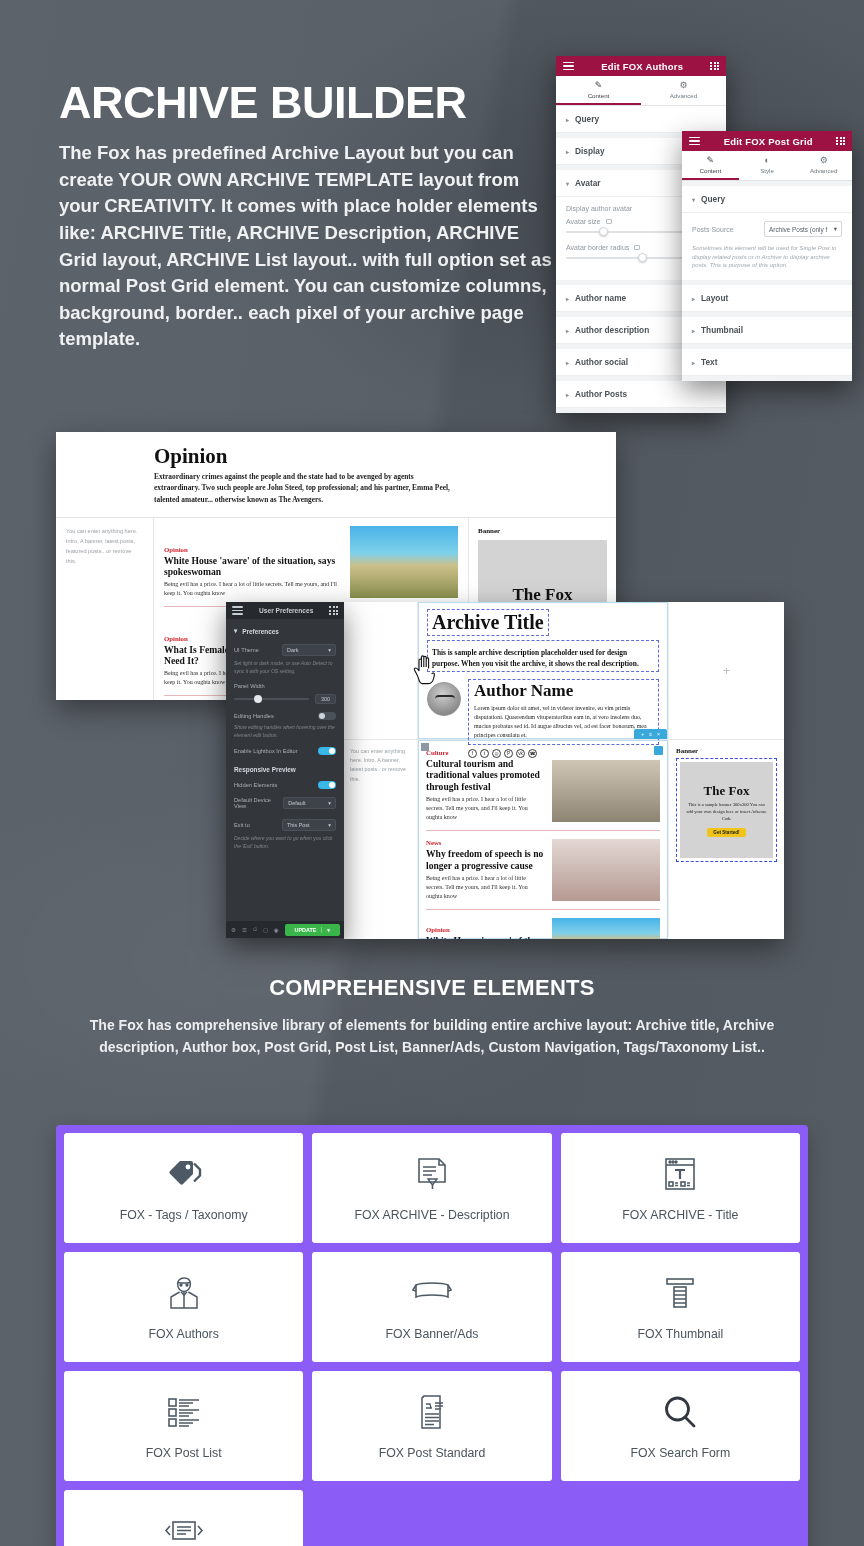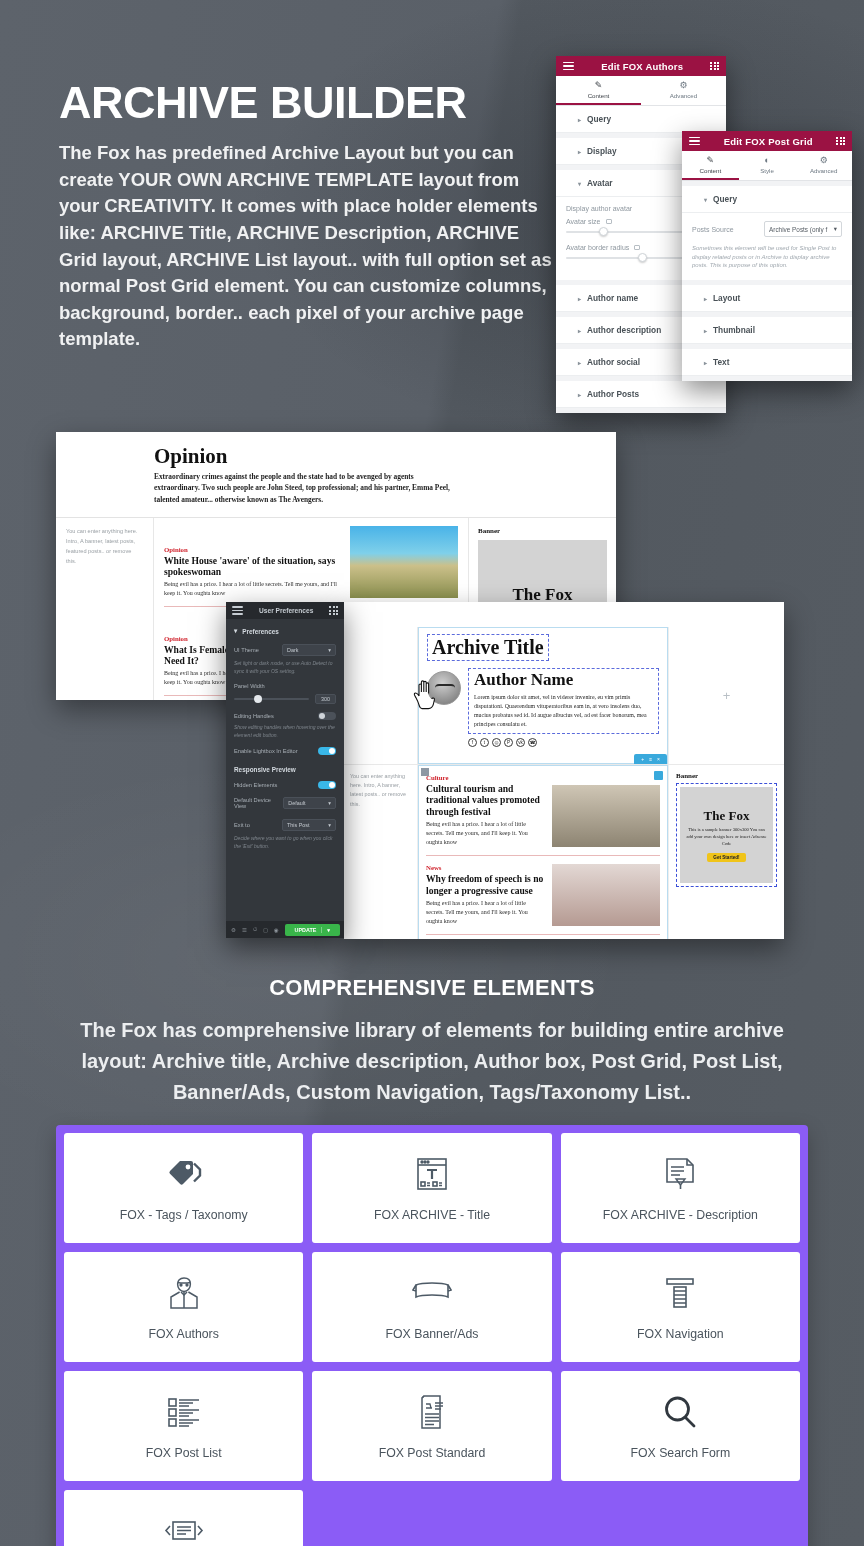--- a/index.html
+++ b/index.html
@@ -27,21 +27,21 @@
   .ico-burger{width:11px;display:block;}
   .ico-burger i{display:block;height:1.4px;background:#fff;margin:2px 0;border-radius:1px;}
   .ico-grid{display:grid;grid-template-columns:repeat(3,2px);gap:1.3px;}
   .ico-grid i{width:2px;height:2px;background:#fff;display:block;}
   .tabs{display:flex;border-bottom:1px solid #e2e4e7;background:#fff;}
   .tab{flex:1;text-align:center;padding:5px 0 4px;font-size:6.2px;color:#6d7882;
        border-bottom:2px solid transparent;}
   .tab .g{display:block;font-size:9px;margin-bottom:2px;color:#6d7882;line-height:1;}
   .tab.active{color:#3a3f45;border-bottom-color:#9b1243;}
   .tab.active .g{color:#3a3f45;}
-  .sec{border-bottom:1px solid #eceef0;padding:8px 22px;font-size:8.3px;color:#495157;
+  .sec{border-bottom:1px solid #eceef0;padding:8px 10px;font-size:8.3px;color:#495157;
        font-weight:700;background:#fff;display:flex;align-items:center;gap:6px;}
   .sec .car{font-size:6px;color:#8a939b;}
   .secgap{height:5px;background:#f2f3f5;}
   .pbody{padding:8px 10px 10px;background:#fff;}
   .plabel{font-size:7px;color:#8e979f;margin-bottom:6px;display:flex;align-items:center;gap:5px;}
   .mini-sq{width:6px;height:5px;border:1px solid #b7bec4;border-radius:1px;display:inline-block;}
   .slider{height:2px;background:#dfe2e5;border-radius:2px;position:relative;margin:4px 0 11px;}
   .slider .knob{position:absolute;top:-4px;width:9px;height:9px;border-radius:50%;
       background:#fff;border:1px solid #cfd4d8;box-shadow:0 1px 2px rgba(0,0,0,.2);}
   .selectbox{border:1px solid #d3d7db;border-radius:2px;font-size:6.4px;color:#555c63;
@@ -105,21 +105,21 @@
   .tgl.on::after{content:'';}
   .pp-foot{height:17px;background:#26292d;display:flex;align-items:center;padding:0 5px;gap:6px;}
   .pp-foot .fi{color:#8f969d;font-size:5.5px;}
   .upd{margin-left:auto;background:#39b54a;color:#fff;font-size:5.4px;font-weight:700;
        padding:3px 10px;border-radius:2px;display:flex;align-items:center;gap:5px;}
   .upd .cd{border-left:1px solid rgba(255,255,255,.35);padding-left:5px;}
 
   
   #archEditor{position:absolute;left:344px;top:602px;width:440px;height:337px;background:#fff;
      box-shadow:0 10px 26px rgba(0,0,0,.42);z-index:5;overflow:hidden;}
-  .ae-top{display:flex;height:137px;margin-top:25px;}
+  .ae-top{display:flex;height:137px;}
   .ae-left{width:74px;border-right:1px solid #e9e9e9;}
   .ae-main{flex:1;padding:6px 8px 0;position:relative;border:1px solid #b9dcf0;}
   .ae-right{width:116px;border-left:1px solid #eee;display:flex;align-items:center;justify-content:center;color:#b9c0c6;font-size:13px;}
   .dashed{border:1px dashed #5b6bdc;padding:1px 4px;display:inline-block;}
   .arch-title{font-family:"Liberation Serif",serif;font-size:20px;font-weight:700;color:#111;}
   .arch-desc{font-family:"Liberation Serif",serif;font-size:7.4px;color:#111;font-weight:700;line-height:1.55;
      margin-top:5px;display:block;}
   .authorbox{display:flex;gap:7px;margin-top:7px;align-items:flex-start;}
   .avatar{width:34px;height:34px;border-radius:50%;background:radial-gradient(circle at 45% 35%,#cfcfcf,#6f6f6f);
      flex:none;border:1px solid #9a9a9a;margin-top:3px;position:relative;overflow:hidden;}
@@ -139,21 +139,21 @@
   .ae-bleft p{font-size:5.4px;color:#9aa0a5;line-height:1.7;}
   .ae-bmid{flex:1;padding:0 7px;border:1px solid #b9dcf0;position:relative;}
   .ae-bright{width:116px;border-left:1px solid #eee;padding:7px 7px;}
   .ae-bright .bwrap{border:1px dashed #3b4fd8;padding:3px;}
   .tagchip{position:absolute;left:2px;top:2px;width:8px;height:8px;background:#8e98a3;}
   .editchip{position:absolute;right:4px;top:5px;width:9px;height:9px;background:#39a9dc;border-radius:1px;}
 
   
   .ce{position:absolute;left:0;top:975px;width:864px;text-align:center;}
   .ce h2{color:#fff;font-size:22px;font-weight:700;letter-spacing:.3px;}
-  .ce p{color:#eceef0;font-size:20px;font-weight:700;line-height:1.55;margin:14px auto 0;width:730px;}
+  .ce p{color:#eceef0;font-size:14px;font-weight:700;line-height:1.55;margin:14px auto 0;width:730px;}
   .grid{position:absolute;left:56px;top:1125px;width:752px;background:#8b5cf6;border-radius:4px;padding:8px;
         display:grid;grid-template-columns:repeat(3,1fr);gap:9px;box-shadow:0 8px 20px rgba(0,0,0,.25);}
   .card{background:#fff;border-radius:3px;height:110px;display:flex;flex-direction:column;
         align-items:center;justify-content:center;gap:14px;}
   .card .cico{height:40px;display:flex;align-items:center;justify-content:center;color:#4d5a66;}
   .card .clbl{font-size:12.3px;color:#4a545d;}
 </style>
 </head>
 <body>
 
@@ -358,20 +358,23 @@
 
 <div id="archEditor">
   <div class="ae-top">
     <div class="ae-left"></div>
     <div class="ae-main">
       <svg class="hand" viewBox="0 0 30 34">
         <path d="M6 20 V9c0-1.4 2.4-1.4 2.4 0v7 M8.4 16V6c0-1.5 2.4-1.5 2.4 0v10 M10.8 16V6.5c0-1.5 2.4-1.5 2.4 0V16 M13.2 16V8c0-1.5 2.4-1.5 2.4 0v9.5 M6 20c-1-2.2-3.6-4-4.6-2.4-.6 1 .6 2.4 1.6 4.2 1.6 2.8 2.6 5.6 3.4 8.2 .4 1.4 1 2.6 2.6 2.6h6.4c2.6 0 4.4-2 5-4.4l1-4.4c.4-1.8-2-2.6-2.6-.8" fill="#fff" stroke="#111" stroke-width="1.1" stroke-linejoin="round"></path>
       </svg>
       <div class="dashed">
         <span class="arch-title">Archive Title</span>
+      </div>
+      <div class="dashed" style="display:block;margin-top:4px;">
+        <span class="arch-desc">This is sample archive description placeholder used for design purpose. When you visit the archive, it shows the real description.</span>
       </div>
       <div class="authorbox">
         <div class="avatar"></div>
         <div class="ab">
           <div class="author-name">Author Name</div>
           <div class="author-bio">Lorem ipsum dolor sit amet, vel in viderer invenire, eu vim primis disputationi. Quaerendum vituperatoribus eam in, at vero insolens duo, mucius probatus sed id. Id augue albucius vel, ad est facer bonorum, mea principes consulatu et.</div>
         </div>
       </div>
       <div class="socials">
         <span>f</span>
@@ -543,20 +546,33 @@
 
   <div class="card">
     <div class="cico">
       <svg width="36" height="32" viewBox="0 0 36 32">
           <path d="M4 13 14 3h11a2 2 0 0 1 2 2v11L17 26a2 2 0 0 1-2.8 0L4 15.8A2 2 0 0 1 4 13z" fill="#4d5a66"></path>
           <circle cx="22" cy="9" r="2.4" fill="#fff"></circle>
           <path d="M28 5.5 34 11.5v6L28 23.5" stroke="#4d5a66" stroke-width="2.4" fill="none"></path>
         </svg>
     </div>
     <div class="clbl">FOX - Tags / Taxonomy</div>
+  </div>
+
+  <div class="card">
+    <div class="cico">
+      <svg width="34" height="36" viewBox="0 0 34 36" fill="none" stroke="#4d5a66" stroke-width="1.6">
+          <path d="M4 3h20l6 6v17H4z"></path>
+          <path d="M24 3v6h6"></path>
+          <path d="M8 11h13M8 15h13M8 19h9"></path>
+          <path d="M13 23h9l-4.5 6z" stroke-width="1.4"></path>
+          <path d="M17.5 29v4"></path>
+        </svg>
+    </div>
+    <div class="clbl">FOX ARCHIVE - Description</div>
   </div>
 
   <div class="card">
     <div class="cico">
       <svg width="32" height="34" viewBox="0 0 32 34" fill="none" stroke="#4d5a66" stroke-width="1.6">
           <rect x="2" y="2" width="28" height="30"></rect>
           <path d="M2 8h28"></path>
           <circle cx="6" cy="5" r=".9" fill="#4d5a66"></circle>
           <circle cx="9" cy="5" r=".9" fill="#4d5a66"></circle>
           <circle cx="12" cy="5" r=".9" fill="#4d5a66"></circle>
@@ -565,33 +581,20 @@
           <path d="M11 26h3M11 28.5h3"></path>
           <rect x="17" y="25" width="4" height="4"></rect>
           <path d="M23 26h3M23 28.5h3"></path>
         </svg>
     </div>
     <div class="clbl">FOX ARCHIVE - Title</div>
   </div>
 
   <div class="card">
     <div class="cico">
-      <svg width="34" height="36" viewBox="0 0 34 36" fill="none" stroke="#4d5a66" stroke-width="1.6">
-          <path d="M4 3h20l6 6v17H4z"></path>
-          <path d="M24 3v6h6"></path>
-          <path d="M8 11h13M8 15h13M8 19h9"></path>
-          <path d="M13 23h9l-4.5 6z" stroke-width="1.4"></path>
-          <path d="M17.5 29v4"></path>
-        </svg>
-    </div>
-    <div class="clbl">FOX ARCHIVE - Description</div>
-  </div>
-
-  <div class="card">
-    <div class="cico">
       <svg width="34" height="36" viewBox="0 0 34 36" fill="none" stroke="#4d5a66" stroke-width="1.5">
           <path d="M17 3c-4.2 0-6.4 2.6-6.4 6 0 4 2.6 7.4 6.4 7.4s6.4-3.4 6.4-7.4c0-3.4-2.2-6-6.4-6z"></path>
           <path d="M10.6 7.5c3.4.6 9.4.6 12.8 0"></path>
           <circle cx="14" cy="10" r=".9" fill="#4d5a66"></circle>
           <circle cx="20" cy="10" r=".9" fill="#4d5a66"></circle>
           <path d="M12.6 17 4 22v11h26V22l-8.6-5"></path>
           <path d="M17 17v16"></path>
           <path d="M14 17l3 3 3-3"></path>
         </svg>
     </div>
@@ -610,21 +613,21 @@
 
 
   <div class="card">
     <div class="cico">
       <svg width="32" height="34" viewBox="0 0 32 34" fill="none" stroke="#4d5a66" stroke-width="1.6">
           <rect x="3" y="3" width="26" height="5"></rect>
           <rect x="10" y="11" width="12" height="20"></rect>
           <path d="M10 15h12M10 19h12M10 23h12M10 27h12"></path>
         </svg>
     </div>
-    <div class="clbl">FOX Navigation</div>
+    <div class="clbl">FOX Thumbnail</div>
   </div>
 
 
   <div class="card">
     <div class="cico">
       <svg width="36" height="32" viewBox="0 0 36 32" fill="none" stroke="#4d5a66" stroke-width="1.6">
           <rect x="3" y="3" width="7" height="7"></rect>
           <path d="M13 4h20M13 7h14M13 10h10"></path>
           <rect x="3" y="13" width="7" height="7"></rect>
           <path d="M13 14h20M13 17h14M13 20h10"></path>

